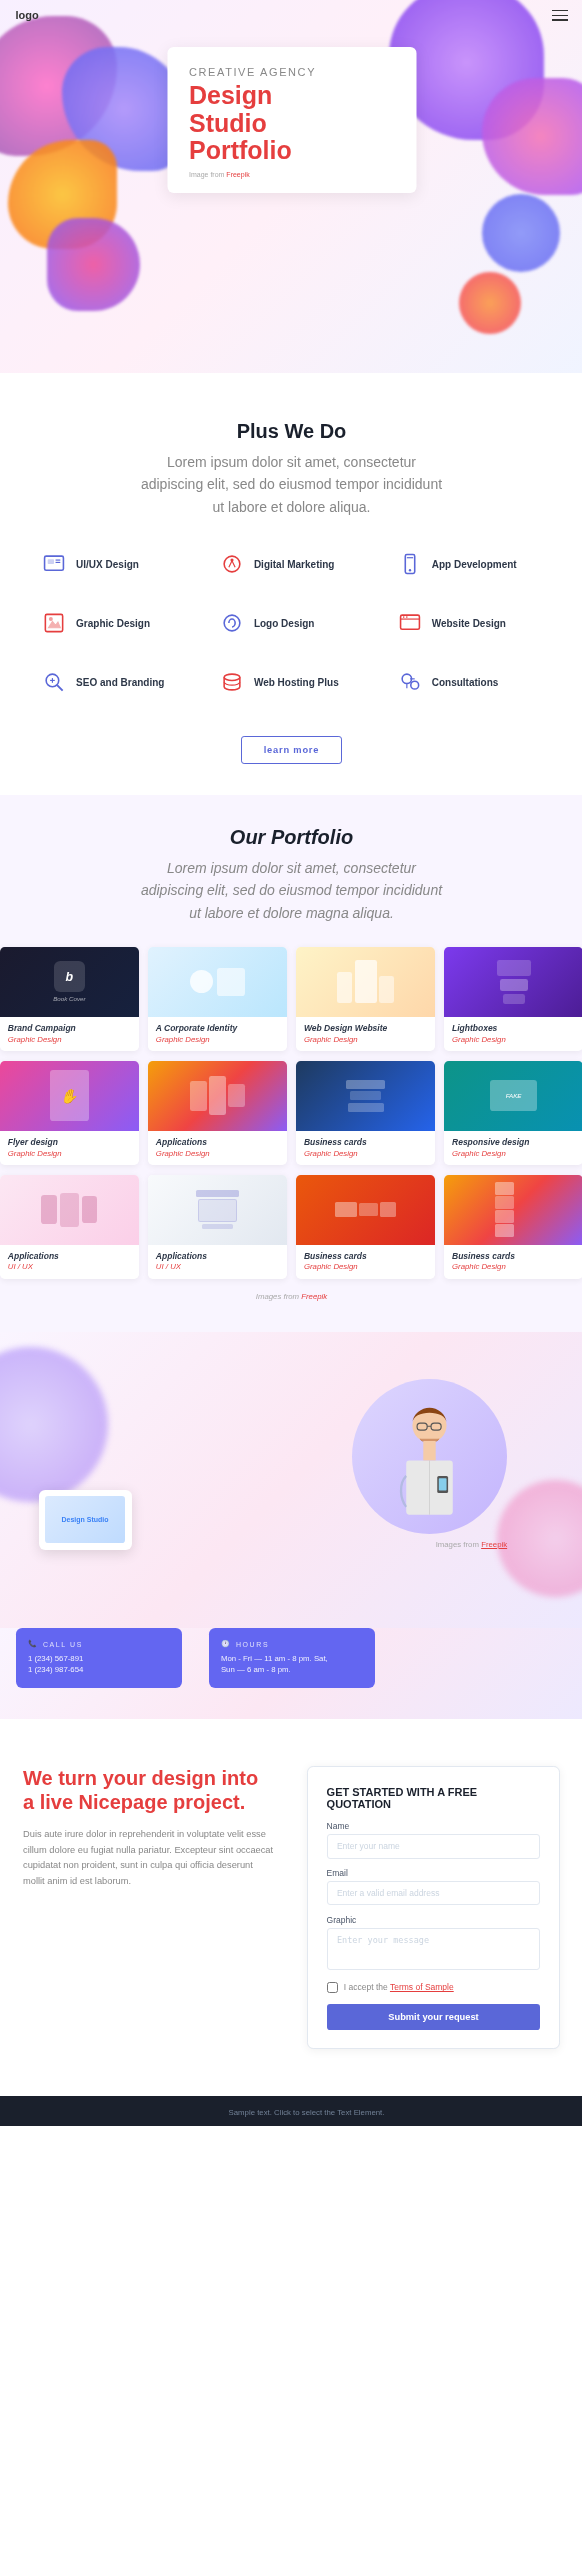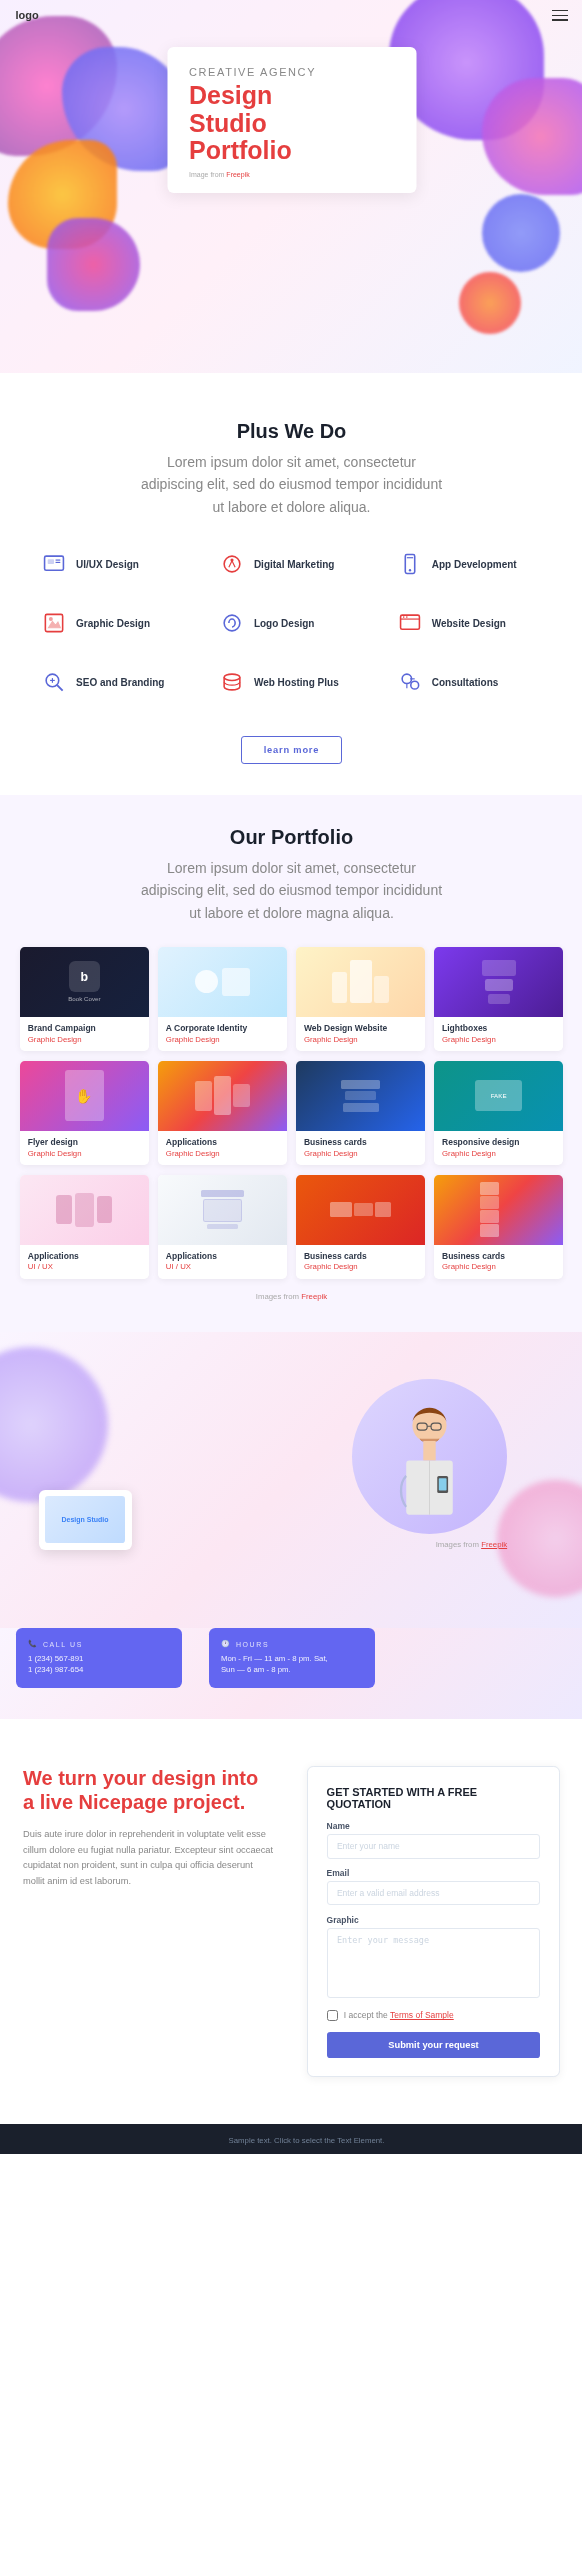--- a/index.html
+++ b/index.html
@@ -50,21 +50,21 @@
     .service-icon { width: 28px; height: 28px; flex-shrink: 0; display: flex; align-items: center; justify-content: center; }
     .service-icon svg { width: 22px; height: 22px; }
     .service-name { font-size: 10px; font-weight: 600; color: #2d3748; }
     .learn-more-btn {
       display: inline-block; padding: 7.8px 22px; border: 1.6px solid #5a67d8; color: #5a67d8;
       font-size: 9.3px; font-weight: 600; border-radius: 3.1px; cursor: pointer;
       background: transparent; margin-top: 7.8px; letter-spacing: 0.8px; text-transform: lowercase;
     }
 
     
-    .section-portfolio { padding: 31px 20px; background: #f9f5ff; text-align: center; }
+    .section-portfolio { padding: 31px 0; background: #f9f5ff; text-align: center; font-style: italic; }
     .section-portfolio .section-title { font-size: 20px; }
     .portfolio-grid { display: grid; grid-template-columns: repeat(4, 1fr); gap: 9.3px; margin-top: 18.6px; }
     .portfolio-item { background: #fff; border-radius: 4.7px; overflow: hidden; text-align: left; box-shadow: 0 1.6px 6.2px rgba(0,0,0,0.06); }
     .portfolio-thumb {
       width: 100%; height: 70px; display: flex; align-items: center; justify-content: center; overflow: hidden;
     }
     .portfolio-thumb.dark { background: linear-gradient(135deg, #1a1a2e, #16213e); }
     .portfolio-thumb.light-blue { background: linear-gradient(135deg, #e0f2fe, #bae6fd); }
     .portfolio-thumb.warm { background: linear-gradient(135deg, #fef3c7, #fed7aa); }
     .portfolio-thumb.purple { background: linear-gradient(135deg, #7c3aed, #4c1d95); }
@@ -115,27 +115,27 @@
     
     .section-form { padding: 47px 23px; background: #fff; display: flex; gap: 31px; align-items: flex-start; }
     .form-left { flex: 1; }
     .form-left h2 { font-size: 20px; font-weight: 800; color: #e53e3e; line-height: 1.2; margin-bottom: 12.4px; }
     .form-left p { font-size: 9.3px; color: #888; line-height: 1.7; }
     .form-right { flex: 1; }
     .form-card { background: #fff; border: 0.8px solid #e2e8f0; border-radius: 6.2px; padding: 18.6px; box-shadow: 0 1.6px 9.3px rgba(0,0,0,0.06); }
     .form-card h3 { font-size: 11px; font-weight: 700; color: #1a202c; margin-bottom: 3.1px; }
     .form-card .form-subtitle { font-size: 8.5px; color: #888; margin-bottom: 12.4px; }
     .form-group { margin-bottom: 9.3px; }
-    .form-label { font-size: 8.5px; color: #4a5568; margin-bottom: 3.1px; display: block; font-weight: 700; }
+    .form-label { font-size: 8.5px; color: #4a5568; margin-bottom: 3.1px; display: block; font-weight: 400; }
     .form-input {
       width: 100%; padding: 6.2px 9.3px; border: 0.8px solid #e2e8f0; border-radius: 3.1px;
       font-size: 8.5px; color: #4a5568; outline: none;
     }
     .form-input::placeholder { color: #cbd5e0; }
-    textarea.form-input { height: 70px; resize: none; }
+    textarea.form-input { height: 42px; resize: none; }
     .form-checkbox { display: flex; align-items: center; gap: 6.2px; margin-bottom: 11px; }
     .form-checkbox input { width: 11px; height: 11px; }
     .form-checkbox label { font-size: 8.5px; color: #888; }
     .form-checkbox a { color: #e53e3e; }
     .submit-btn {
       width: 100%; padding: 7.8px; background: #5a67d8; color: #fff;
       border: none; border-radius: 3.1px; font-size: 9.3px; font-weight: 600; cursor: pointer;
     }
 
     

